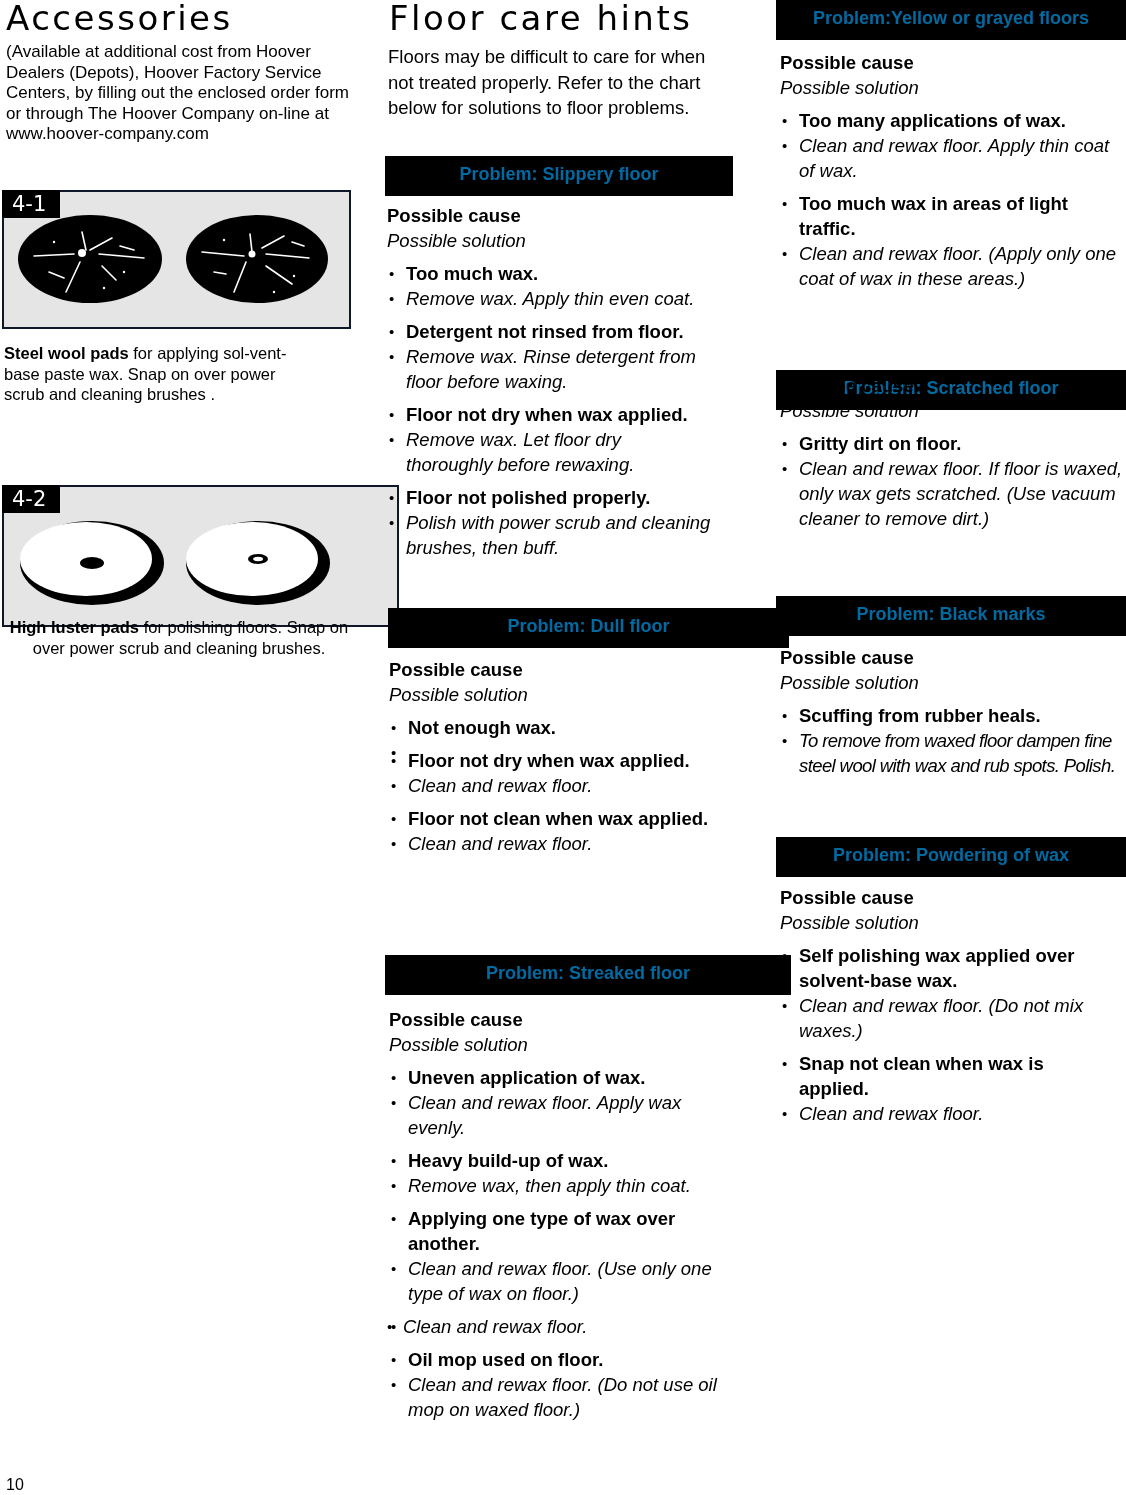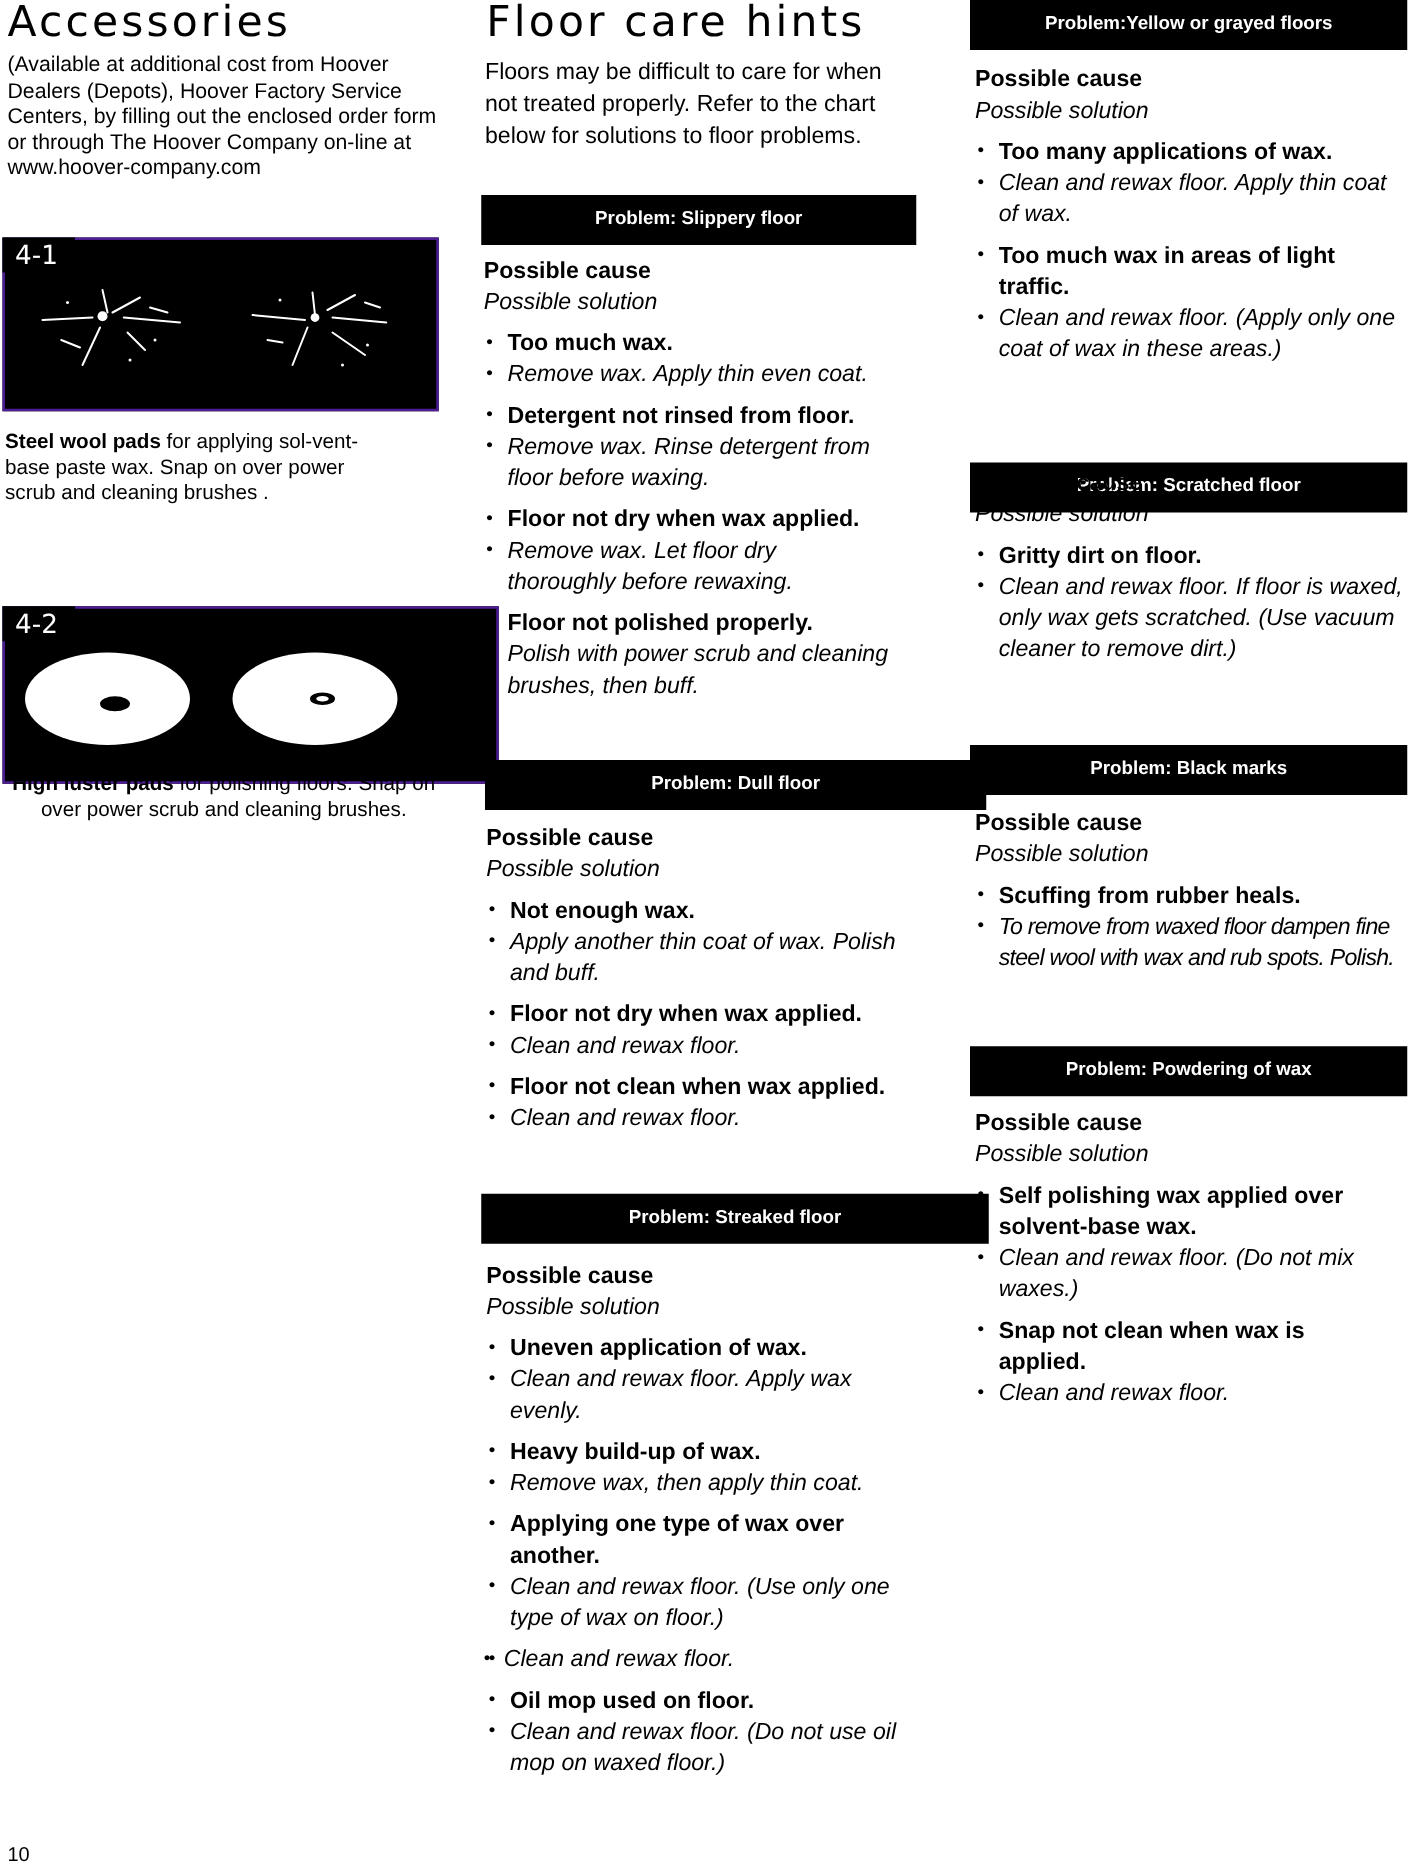--- a/index.html
+++ b/index.html
@@ -17,40 +17,40 @@
     letter-spacing: 2.5px;
     font-weight: normal;
     line-height: 36px;
     white-space: nowrap;
   }
   .intro { font-size: 18.5px; line-height: 21px; }
   .col-left .intro { font-size: 17px; line-height: 20.5px; }
 
   .figure {
     position: absolute;
-    border: 2px solid #4c1d95;
-    background: #000000;
+    border: 2px solid #0f172a;
+    background: #e5e5e5;
   }
   .fig-label {
     position: absolute; left: 0; top: 0;
     background: #000; color: #fff;
     font-family: "DejaVu Sans", sans-serif;
     font-size: 21px; line-height: 28px;
     padding: 0 10px 0 10px;
     width: 58px;
   }
   .fig-svg { position: absolute; left: 0; top: 0; }
 
   .caption { position: absolute; font-size: 16.5px; line-height: 20.5px; }
   .caption b { font-weight: bold; }
 
   .problem-bar {
     position: absolute;
-    background: #000; color: #ffffff;
-    font-weight: bold; font-size: 15px;
+    background: #000; color: #0369a1;
+    font-weight: bold; font-size: 18px;
     text-align: center;
     height: 40px; line-height: 37px;
   }
   .block { position: absolute; }
   .pc { font-weight: bold; font-size: 18.5px; line-height: 25px; }
   .ps { font-style: italic; font-size: 18.5px; line-height: 25px; }
   .items { margin-top: 8px; }
   .item { margin-bottom: 8px; }
   .line { position: relative; padding-left: 19px; font-size: 18.5px; line-height: 25px; }
   .line .dot { position: absolute; left: 2px; top: 0; font-style: normal; font-weight: normal; font-size: 15px; }
@@ -132,21 +132,21 @@
     </div>
   </div>
 
   <div class="problem-bar" style="left:3px;top:608px;width:401px;">Problem: Dull floor</div>
   <div class="block" style="left:4px;top:657px;width:370px;">
     <div class="pc">Possible cause</div>
     <div class="ps">Possible solution</div>
     <div class="items">
       <div class="item">
         <div class="line cause"><span class="dot">•</span><span>Not enough wax.</span></div>
-        <div class="line solution" style="width:330px;"><span class="dot">•</span><span>Apply another thin coat of wax. Polish and buff.</span></div>
+        <div class="line solution" style="width:330px;"><span class="dot">•</span></div>
       </div>
       <div class="item">
         <div class="line cause"><span class="dot">•</span><span>Floor not dry when wax applied.</span></div>
         <div class="line solution"><span class="dot">•</span><span>Clean and rewax floor.</span></div>
       </div>
       <div class="item">
         <div class="line cause"><span class="dot">•</span><span>Floor not clean when wax applied.</span></div>
         <div class="line solution"><span class="dot">•</span><span>Clean and rewax floor.</span></div>
       </div>
     </div>

